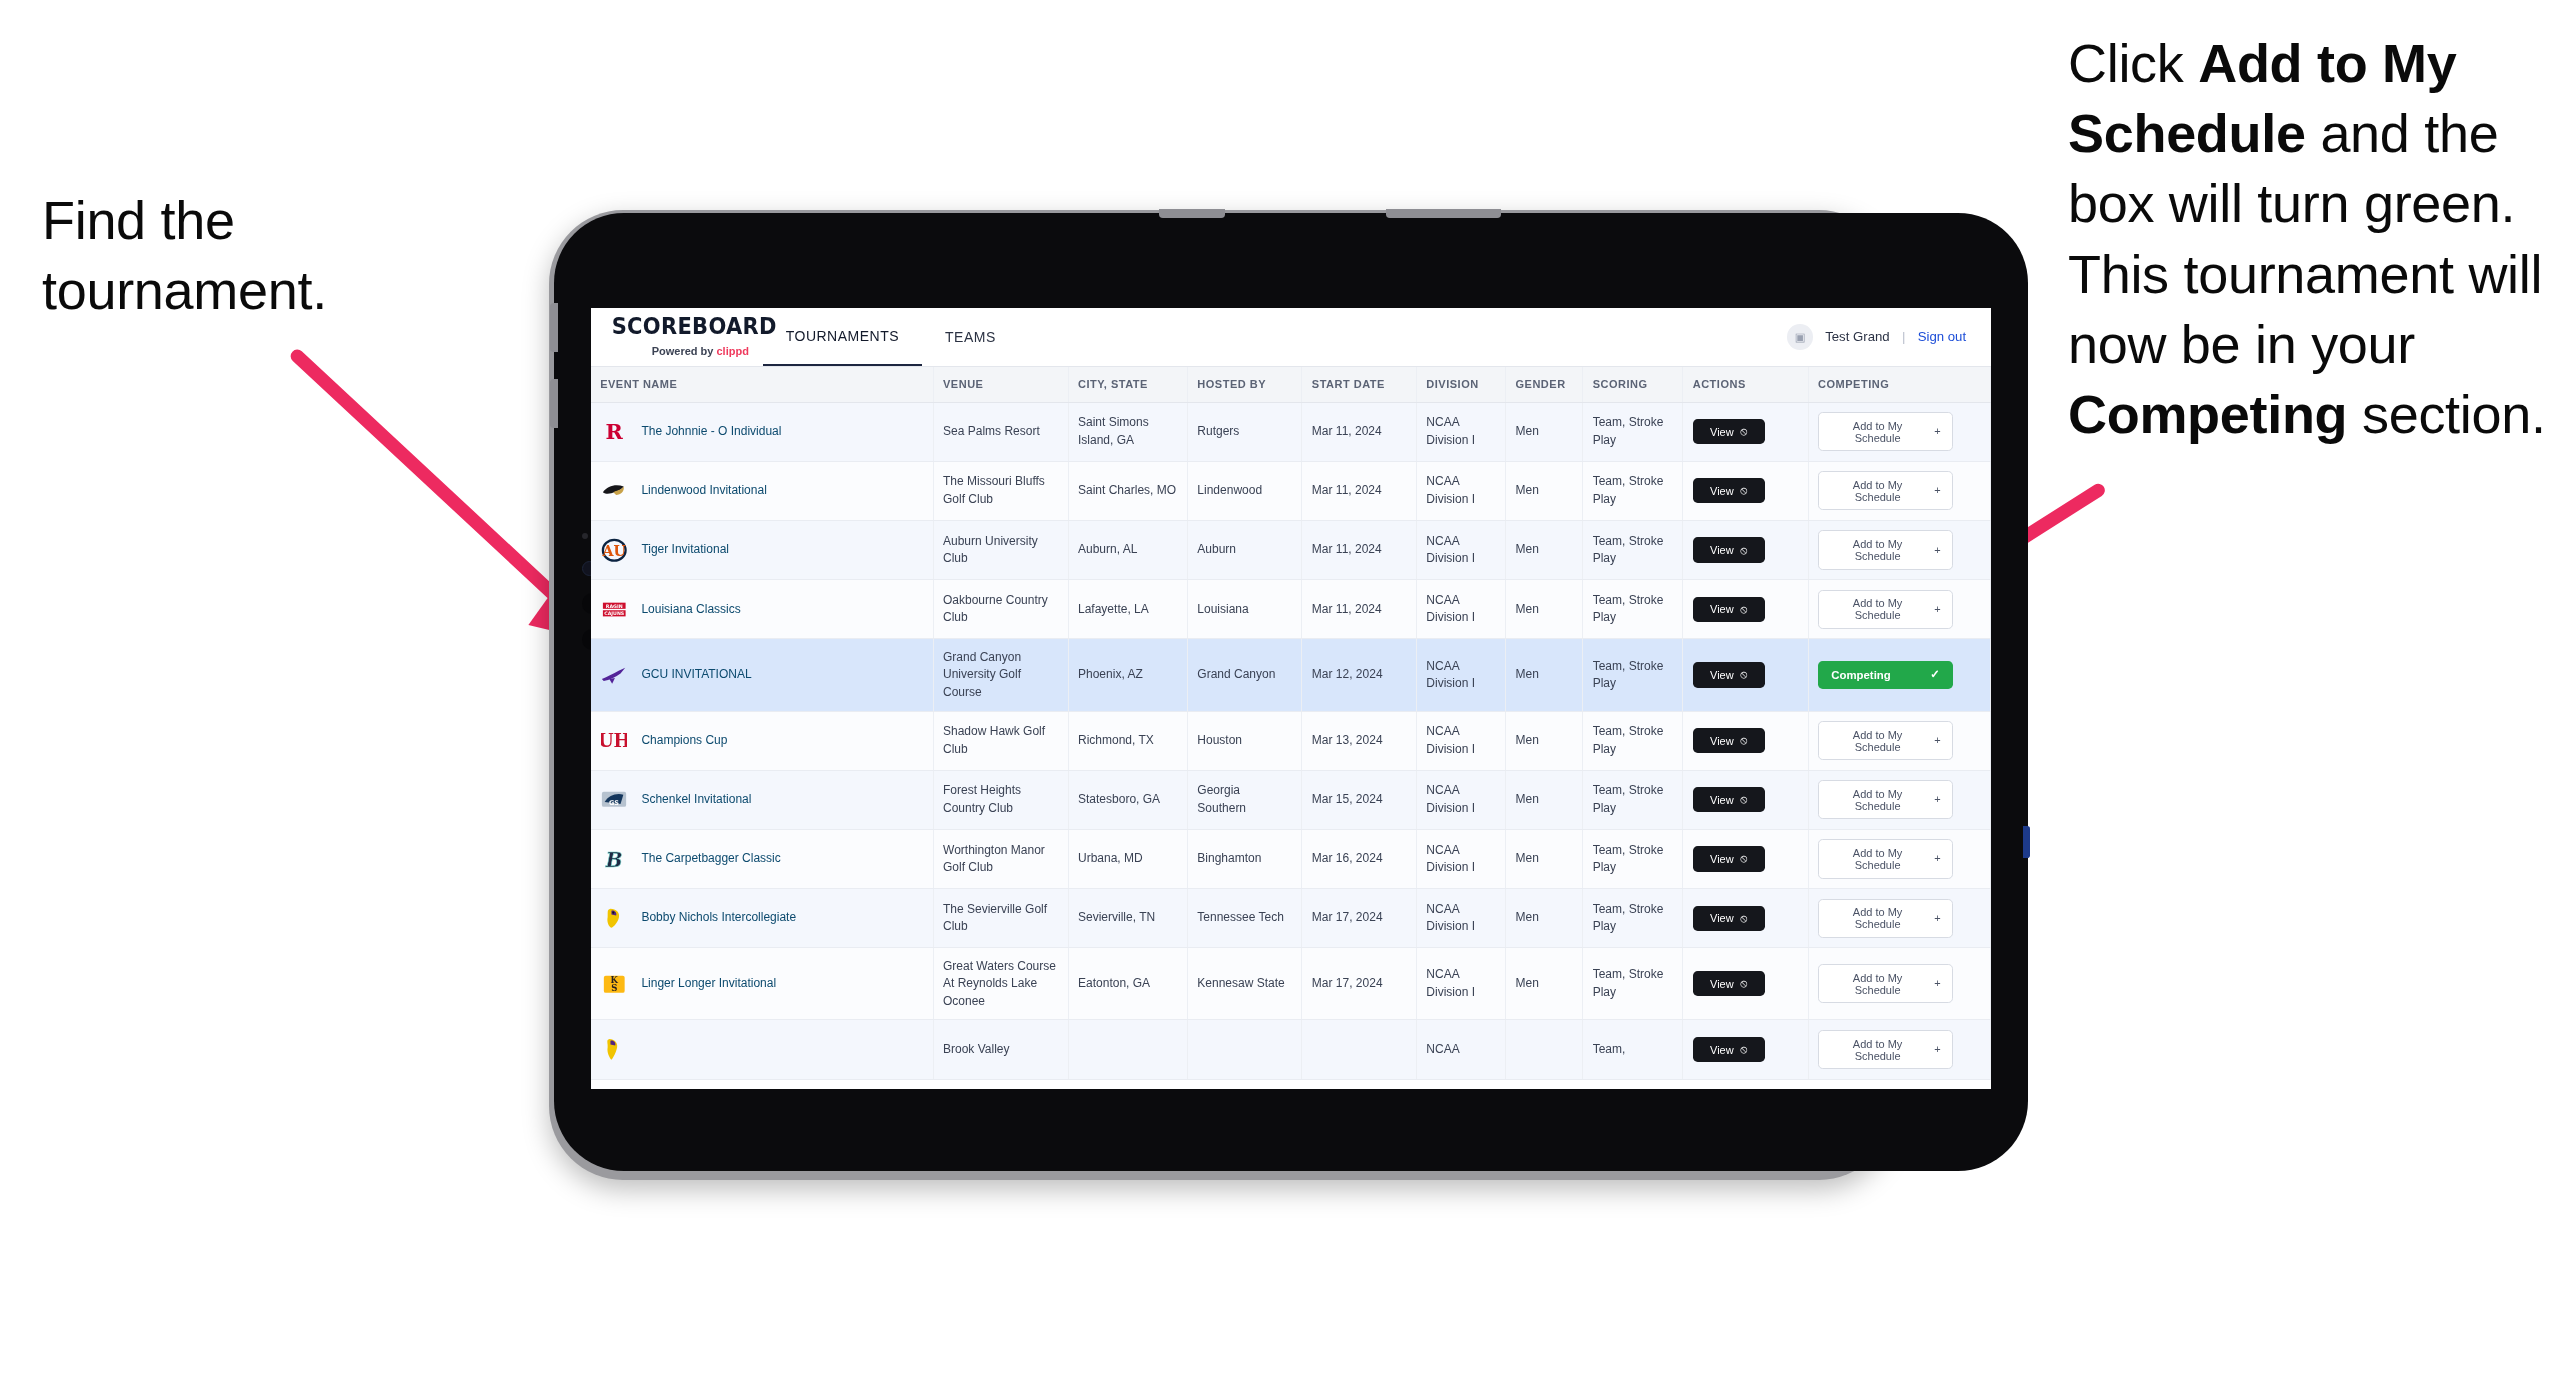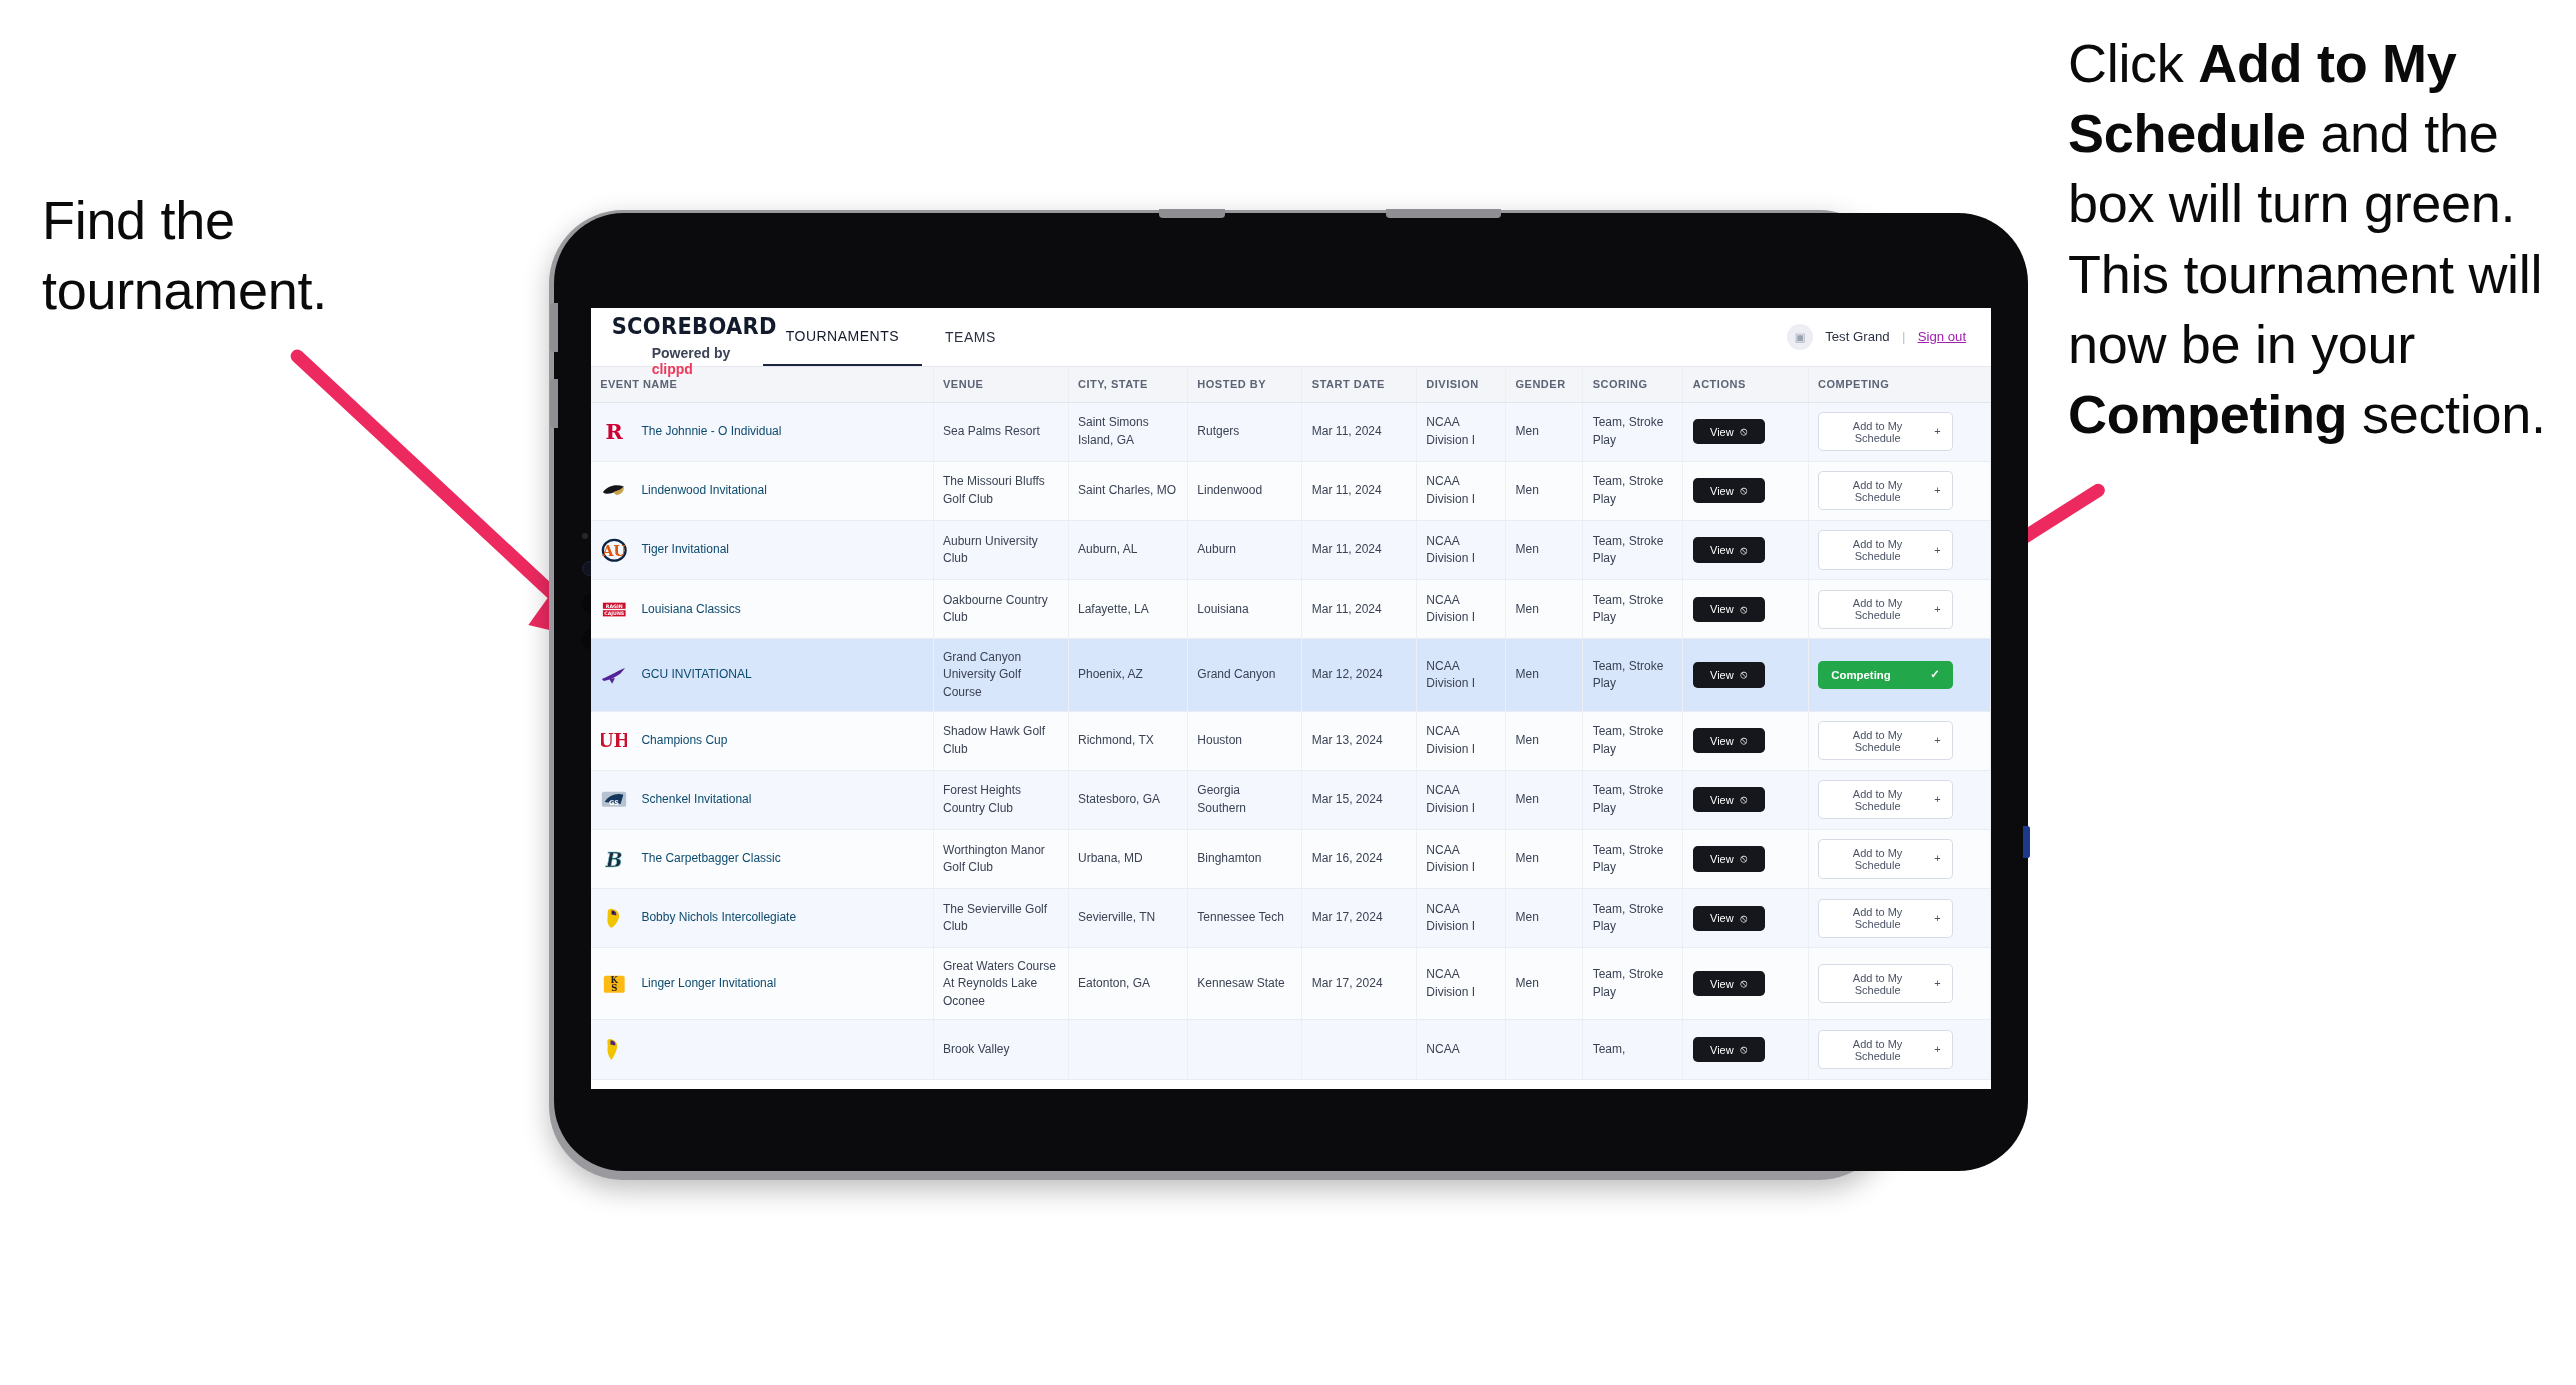--- a/index.html
+++ b/index.html
@@ -60,36 +60,36 @@
     display: flex; align-items: stretch;
     height: 59px; background: #fff;
     border-bottom: 0.9px solid #e3e6ec;
   }
   .brand { padding: 7.6px 0 0 21px; width: 172px; }
   .brand-name {
     font-family: "DejaVu Sans", sans-serif;
     font-weight: 700; font-size: 21px; letter-spacing: 0.3px;
     color: #121a2b; line-height: 1; transform: scaleY(1.12); transform-origin: left top;
   }
-  .brand-sub { margin-top: 8.5px; font-size: 14px; color: #3c4354; font-weight: 600; padding-left: 40px; }
+  .brand-sub { margin-top: 8.5px; font-size: 11px; color: #3c4354; font-weight: 600; padding-left: 40px; }
   .brand-sub .clippd { color: #ef3a5d; font-weight: 800; }
   .nav { display: flex; align-items: stretch; }
   .nav-tab {
     display: flex; align-items: center; padding: 0 23px;
     font-size: 14px; letter-spacing: 0.5px; color: #2a3142; font-weight: 500;
   }
   .nav-tab.active { border-bottom: 2.8px solid #1d2640; color: #131a2b; text-align: right; }
   .hdr-right { margin-left: auto; display: flex; align-items: center; gap: 12.3px; padding-right: 24.6px; }
   .avatar {
     width: 25.5px; height: 25.5px; border-radius: 50%; background: #eceef3;
     display: flex; align-items: center; justify-content: center; color: #9aa1b1; font-size: 11.4px;
   }
   .hdr-user { font-size: 13.2px; color: #2b3245; }
   .hdr-sep { color: #b9bfcc; font-size: 13.2px; }
-  .hdr-signout { font-size: 13.2px; color: #a21caf; text-decoration: underline; }
+  .hdr-signout { font-size: 13.2px; color: #1d4ed8; }
 
   
   table.tt { width: 100%; border-collapse: collapse; table-layout: fixed; }
   .tt thead th {
     background: #f3f5f8; text-align: left;
     font-size: 11px; font-weight: 600; letter-spacing: 0.5px; color: #5b6375;
     padding: 11.4px 9.5px; border-bottom: 0.9px solid #e3e6ec; border-right: 0.9px solid #eceff4;
     white-space: nowrap;
   }
   .tt tbody td {

